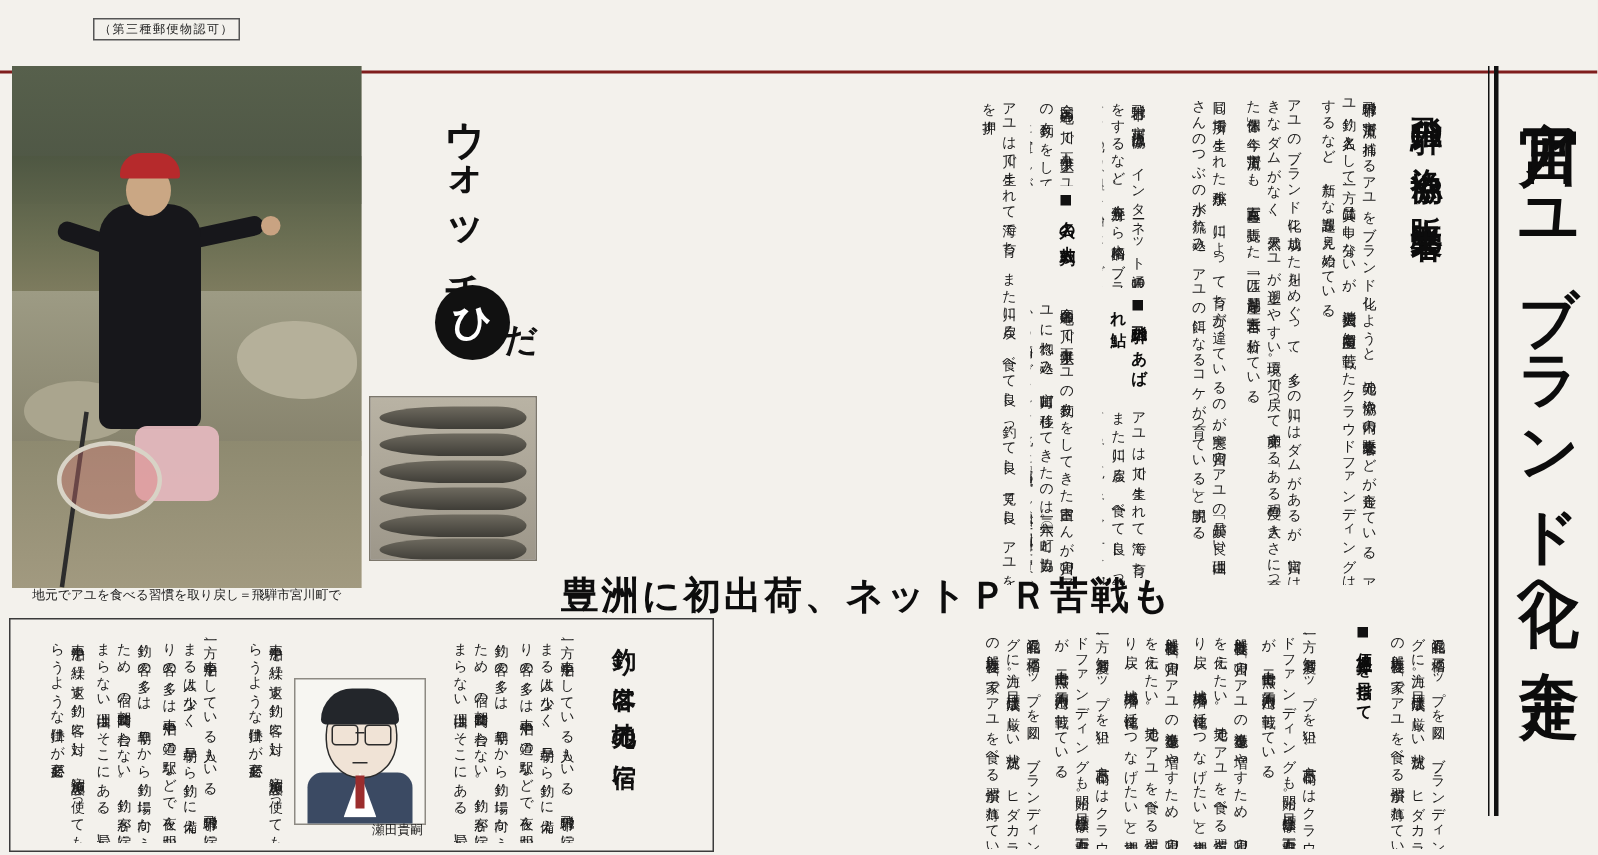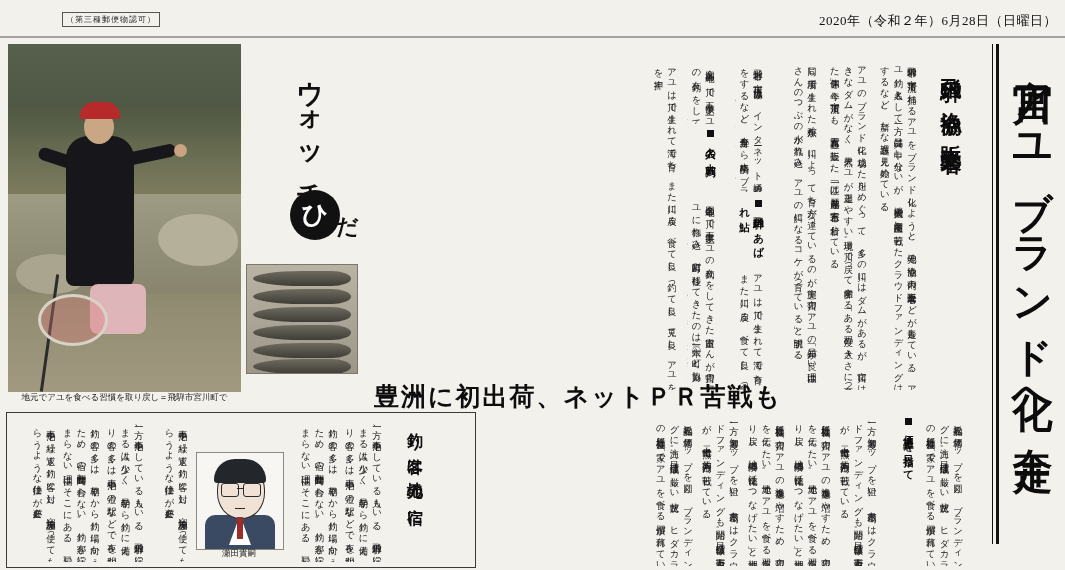--- a/index.html
+++ b/index.html
@@ -10,22 +10,22 @@
     overflow:hidden;
   }
   .page{
     position:relative;
     width:1065px;height:570px;
     background:#f3f1ec;
     box-sizing:border-box;
   }
   
   .masthead{
-    position:absolute;top:0;left:0;width:1065px;height:38px;
-    border-bottom:2px solid #a3a3a3;
+    position:absolute;top:0;left:0;width:1065px;height:49px;
+    border-bottom:2px solid #7f1d1d;
     box-sizing:border-box;
   }
   .mh-left{
     position:absolute;left:62px;top:12px;
     font-size:8px;letter-spacing:1px;color:#242424;
     border:1px solid #555;padding:1px 3px;
   }
   .mh-center{
     position:absolute;left:455px;top:5px;
     font-size:19px;letter-spacing:22px;color:#111;
@@ -164,34 +164,33 @@
   .mug-head{position:absolute;left:20px;top:12px;width:46px;height:52px;border-radius:46% 46% 48% 48%;background:#f0e3d6;border:1.4px solid #2b2b2b;}
   .mug-hair{position:absolute;left:17px;top:6px;width:52px;height:24px;border-radius:26px 26px 4px 4px;background:#23262b;}
   .mug-glass-l{position:absolute;left:24px;top:30px;width:16px;height:12px;border:1.4px solid #2b2b2b;border-radius:3px;}
   .mug-glass-r{position:absolute;left:46px;top:30px;width:16px;height:12px;border:1.4px solid #2b2b2b;border-radius:3px;}
   .mug-bridge{position:absolute;left:40px;top:35px;width:6px;height:1.4px;background:#2b2b2b;}
   .mug-mouth{position:absolute;left:38px;top:52px;width:10px;height:3px;border-bottom:1.4px solid #2b2b2b;}
   .mug-suit{position:absolute;left:8px;top:62px;width:70px;height:34px;background:#3b4a63;border-radius:10px 10px 0 0;}
   .mug-shirt{position:absolute;left:32px;top:62px;width:22px;height:30px;background:#fff;transform:rotate(0deg);clip-path:polygon(50% 0,100% 100%,0 100%);}
   .mug-tie{position:absolute;left:40px;top:64px;width:6px;height:22px;background:#9b2d2d;}
   .mug-cap{
-    position:absolute;left:196px;top:548px;width:86px;text-align:center;
+    position:absolute;left:196px;top:548px;width:86px;text-align:right;
     font-size:8.5px;color:#1b1b1b;font-family:"DejaVu Sans", sans-serif;
   }
   
   .bullet{display:inline-block;width:7px;height:7px;background:#111;margin-bottom:2px;}
 </style>
 </head>
 <body>
 
 <div class="page">
 
   <div class="masthead">
     <div class="mh-left">（第三種郵便物認可）</div>
-    <div class="mh-right">2020年（令和２年）6月28日（日曜日）</div>
   </div>
 
   <div class="title-rule"></div>
   <div class="title-rule2"></div>
   <div class="main-title">宮川アユブランド化へ奔走</div>
 
   <div class="vhead sub-head">飛騨の漁協や販売業者</div>
 
   <div class="vcol" style="right:146px;top:60px;width:46px;height:330px;">飛騨市の宮川下流で捕れるアユをブランド化しようと、地元の漁協や市内の販売業者などが奔走している。アユ釣り名人として一方、品質は申し分ないが、消費拡大や知名度向上に苦戦したクラウドファンディングは苦戦するなど、新たな課題も見え始めている。</div>
   <div class="vcol" style="right:196px;top:60px;width:46px;height:330px;">アユのブランド化に成功した川をめぐって、多くの川にはダムがあるが、宮川には大きなダムがなく、天然アユが遡上しやすい環境。川で戻って産卵する「ある程度の大きさに育った個体」を今年、宮川下流でも、六百三百匹を販売した。「一匹は琵琶湖産を六千三百」と分析している。</div>

